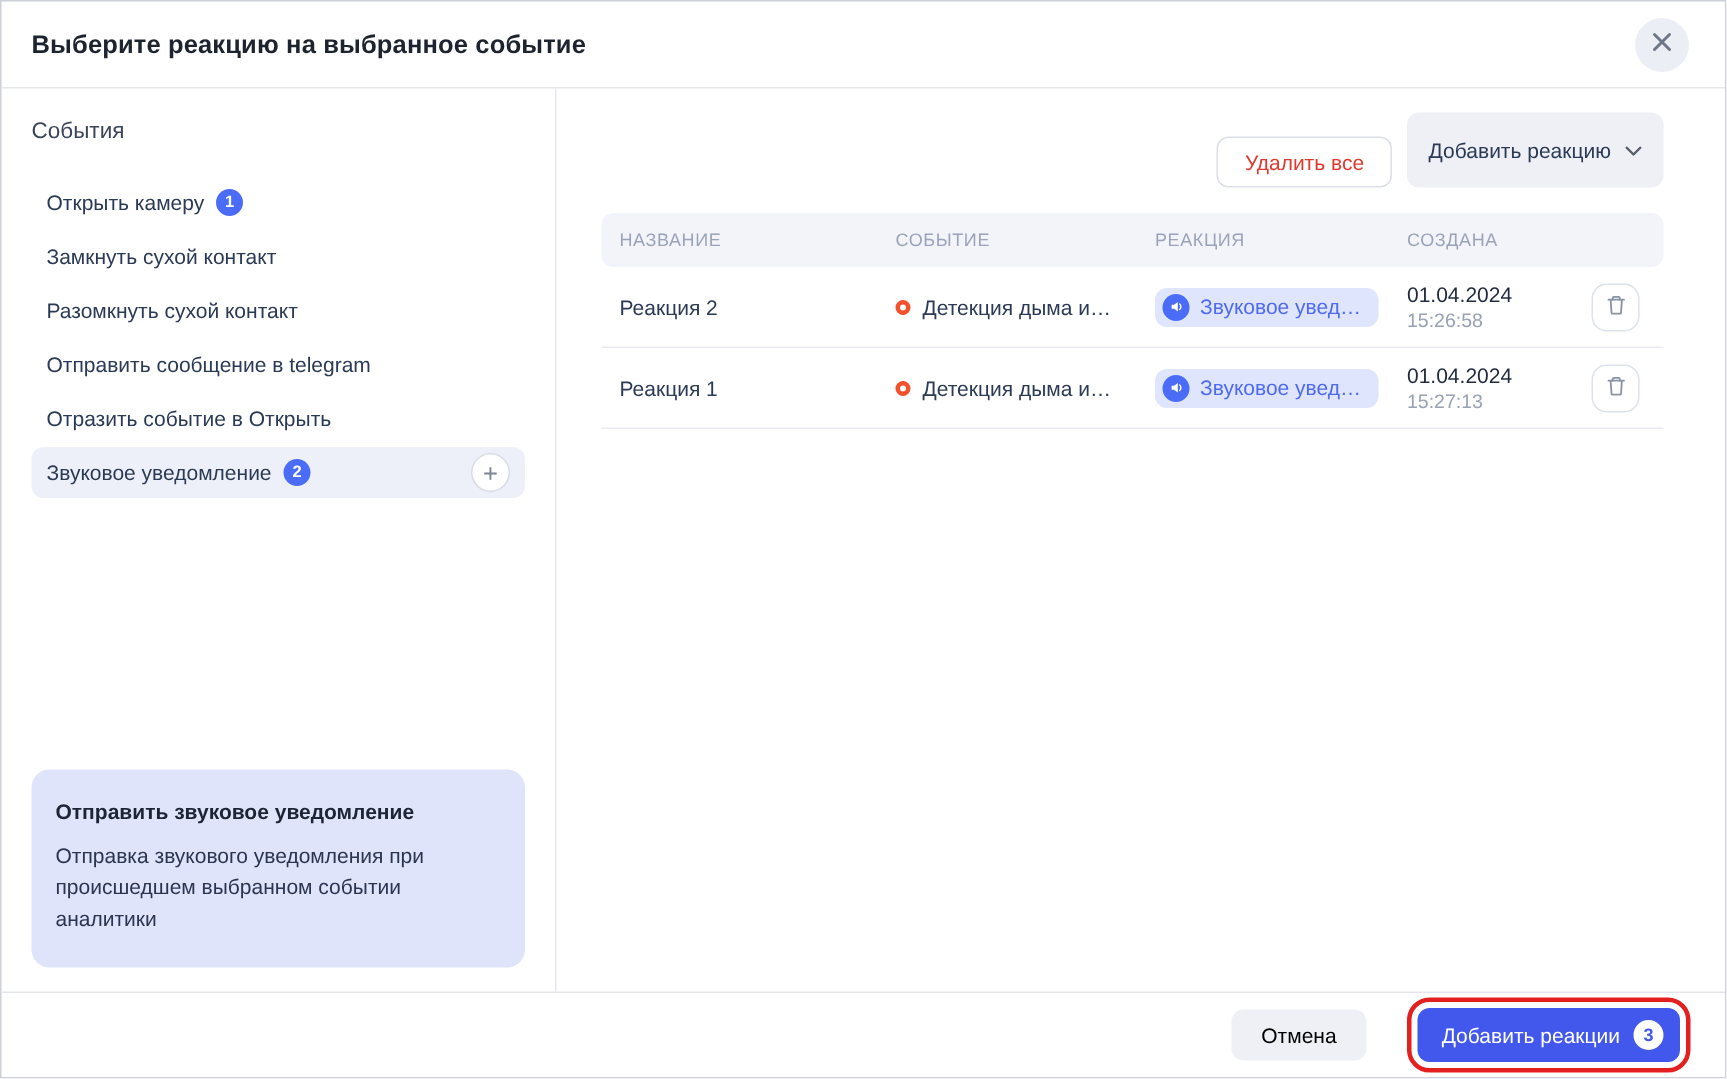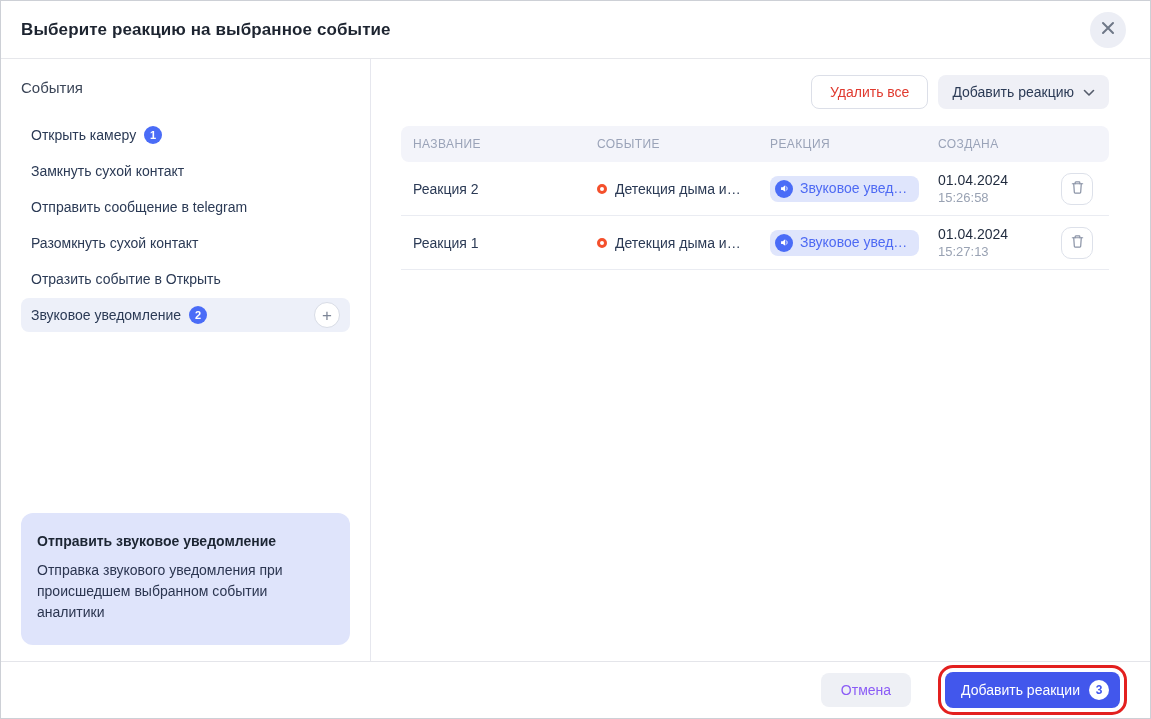--- a/index.html
+++ b/index.html
@@ -35,21 +35,21 @@
   .sb-spacer { flex:1; }
   .info-card { background:#dfe4fb; border-radius:12px; padding:20px 16px 22px 16px; }
   .info-title { font-size:14px; font-weight:700; color:#1c2533; line-height:1.22; margin-bottom:10px; }
   .info-desc { font-size:14px; color:#2b3550; line-height:1.5; }
 
   
   .main { flex:1; padding:16px 41px 0 30px; min-width:0; }
   .actions { display:flex; justify-content:flex-end; gap:10px; margin-bottom:17px;align-items:flex-end; }
   .btn-delete-all { background:#fff; border:1px solid #dcdfe8; color:#e03a2f; border-radius:8px;
                     height:34px; padding:0 18px; font-size:14px; font-family:inherit; cursor:pointer; }
-  .btn-add-dropdown { background:#eff0f6; border:none; color:#2b3a55; border-radius:8px; height:34px;
+  .btn-add-dropdown { background:#eff0f6; border:none; color:#2b3a55; border-radius:8px; height:50px;
                       padding:0 14px; font-size:14px; font-family:inherit; display:flex; gap:9px;
                       align-items:center; cursor:pointer; }
 
   .t-grid { display:grid; grid-template-columns:184px 173px 168px 1fr 48px;
             align-items:center; padding-left:12px; }
   .t-head { background:#f3f4fa; border-radius:8px; height:36px; font-size:12px; color:#9aa3b8;
             letter-spacing:.4px; }
   .t-row { height:54px; border-bottom:1px solid #eaecf2; font-size:14px; color:#2b3a55; }
   .cell-event { display:flex; align-items:center; gap:8px; min-width:0; white-space:nowrap; }
   .event-ring { width:10px; height:10px; border:3px solid #f4502c; border-radius:50%; flex:0 0 10px; }
@@ -59,21 +59,21 @@
                align-items:center; justify-content:center; flex:0 0 18px; }
   .cell-created .date { color:#1f2a3d; }
   .cell-created .time { color:#99a2b3; font-size:13px; margin-top:2px; }
   .btn-trash { width:32px; height:32px; border:1px solid #dde1ea; border-radius:10px; background:#fff;
                display:flex; align-items:center; justify-content:center; cursor:pointer; }
 
   
   .footer { height:57px; flex:0 0 57px; border-top:1px solid #e4e5ea; display:flex;
             align-items:center; justify-content:flex-end; gap:18px; padding:0 24px; }
   .btn-cancel { background:#eef0f5; border:none; border-radius:8px; height:34px; padding:0 20px;
-                color:#8b5cf6; font-size:14px; font-family:inherit; cursor:pointer; }
+                color:#000000; font-size:14px; font-family:inherit; cursor:pointer; }
   .btn-submit { background:#4257ec; border:none; border-radius:8px; height:36px;
                 padding:0 11px 0 16px; color:#fff; font-size:14px; font-family:inherit;
                 display:inline-flex; align-items:center; gap:9px; cursor:pointer;
                 outline:3px solid #e3201f; outline-offset:4px; margin-right:6px;margin-left:16px; }
   .submit-badge { width:20px; height:20px; background:#fff; color:#4257ec; border-radius:50%;
                   font-size:12px; font-weight:700; display:flex; align-items:center; justify-content:center; }
 </style>
 </head>
 <body>
 
@@ -100,26 +100,26 @@
     <span class="badge">1</span>
 
   </div>
 
   <div class="sb-item">
     <span class="sb-label">Замкнуть сухой контакт</span>
 
   </div>
 
   <div class="sb-item">
+    <span class="sb-label">Разомкнуть сухой контакт</span>
+
+  </div>
+
+  <div class="sb-item">
     <span class="sb-label">Отправить сообщение в telegram</span>
-
-  </div>
-
-  <div class="sb-item">
-    <span class="sb-label">Разомкнуть сухой контакт</span>
 
   </div>
 
   <div class="sb-item">
     <span class="sb-label">Отразить событие в Открыть</span>
 
   </div>
 
   <div class="sb-item selected">
     <span class="sb-label">Звуковое уведомление</span>

